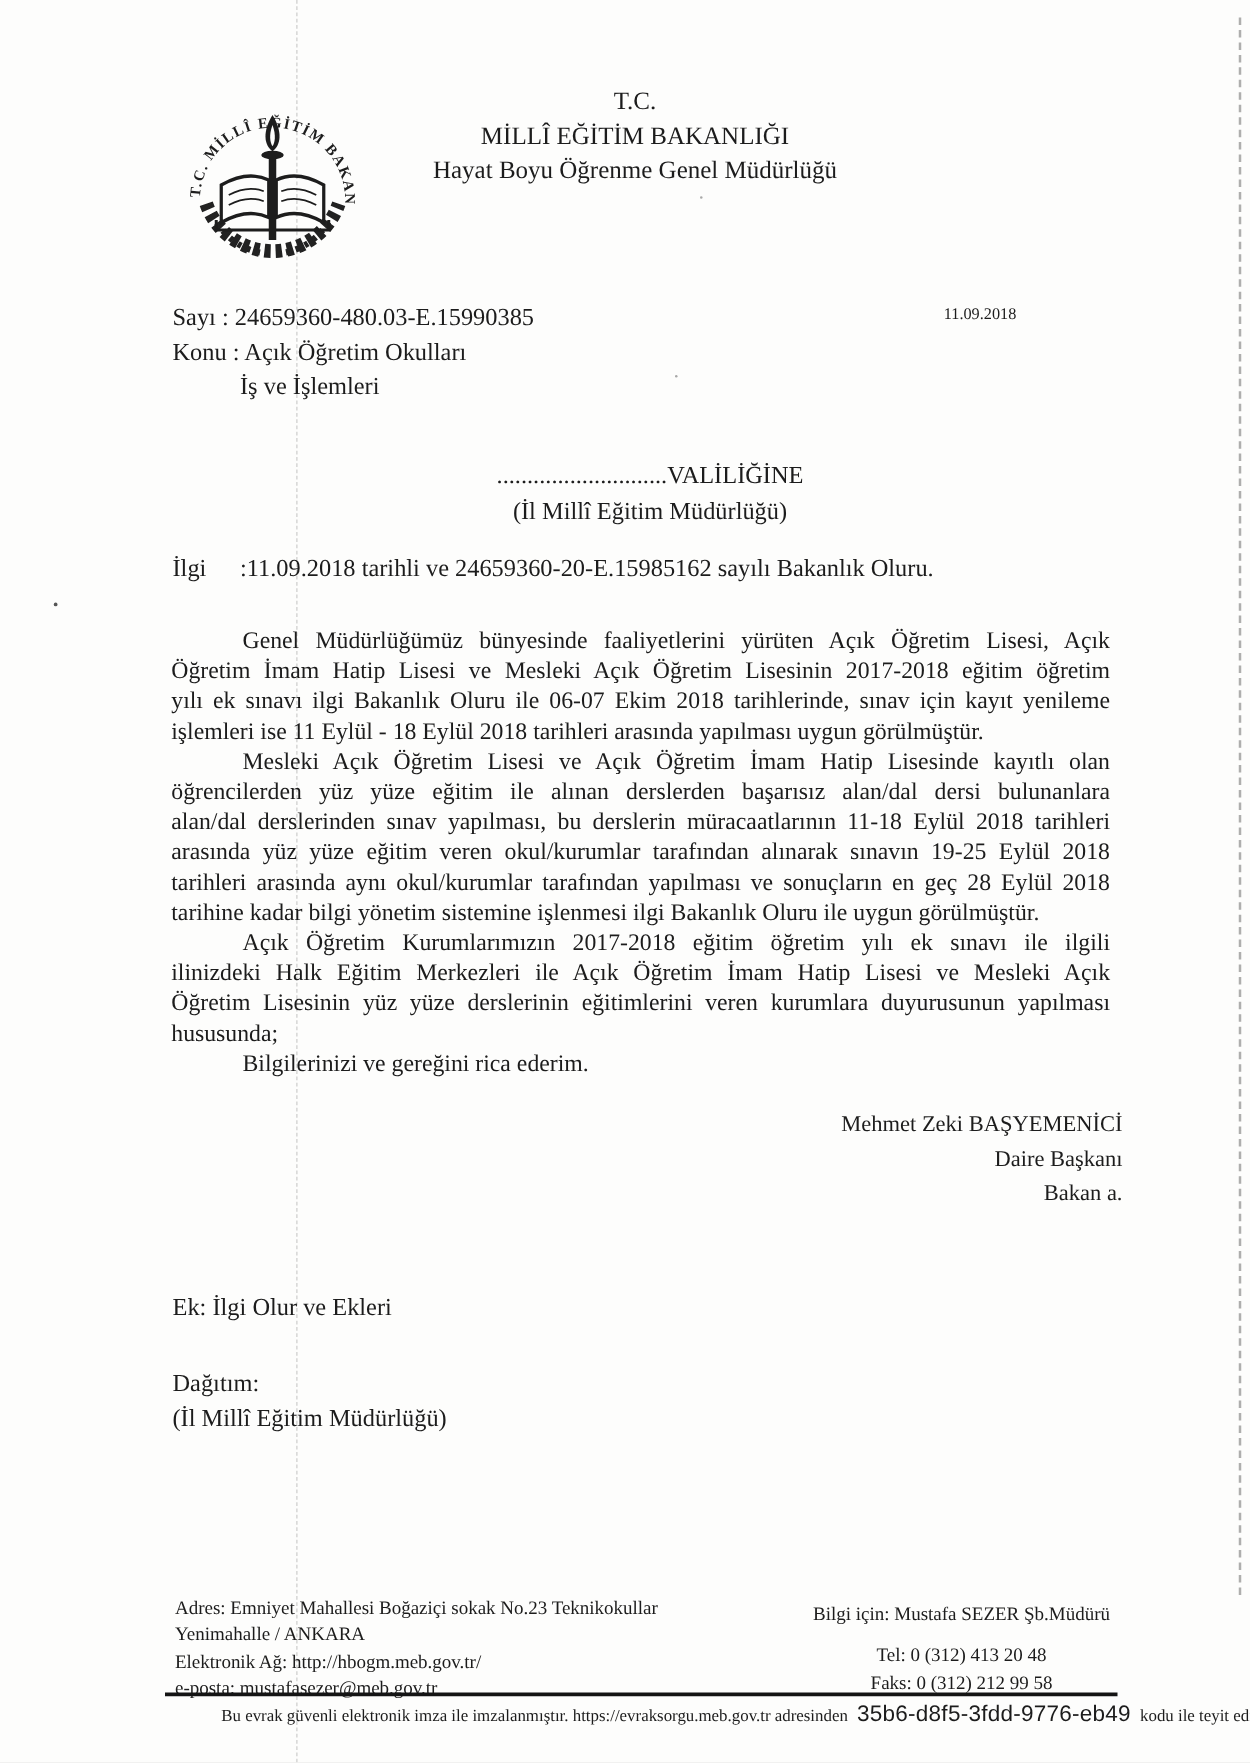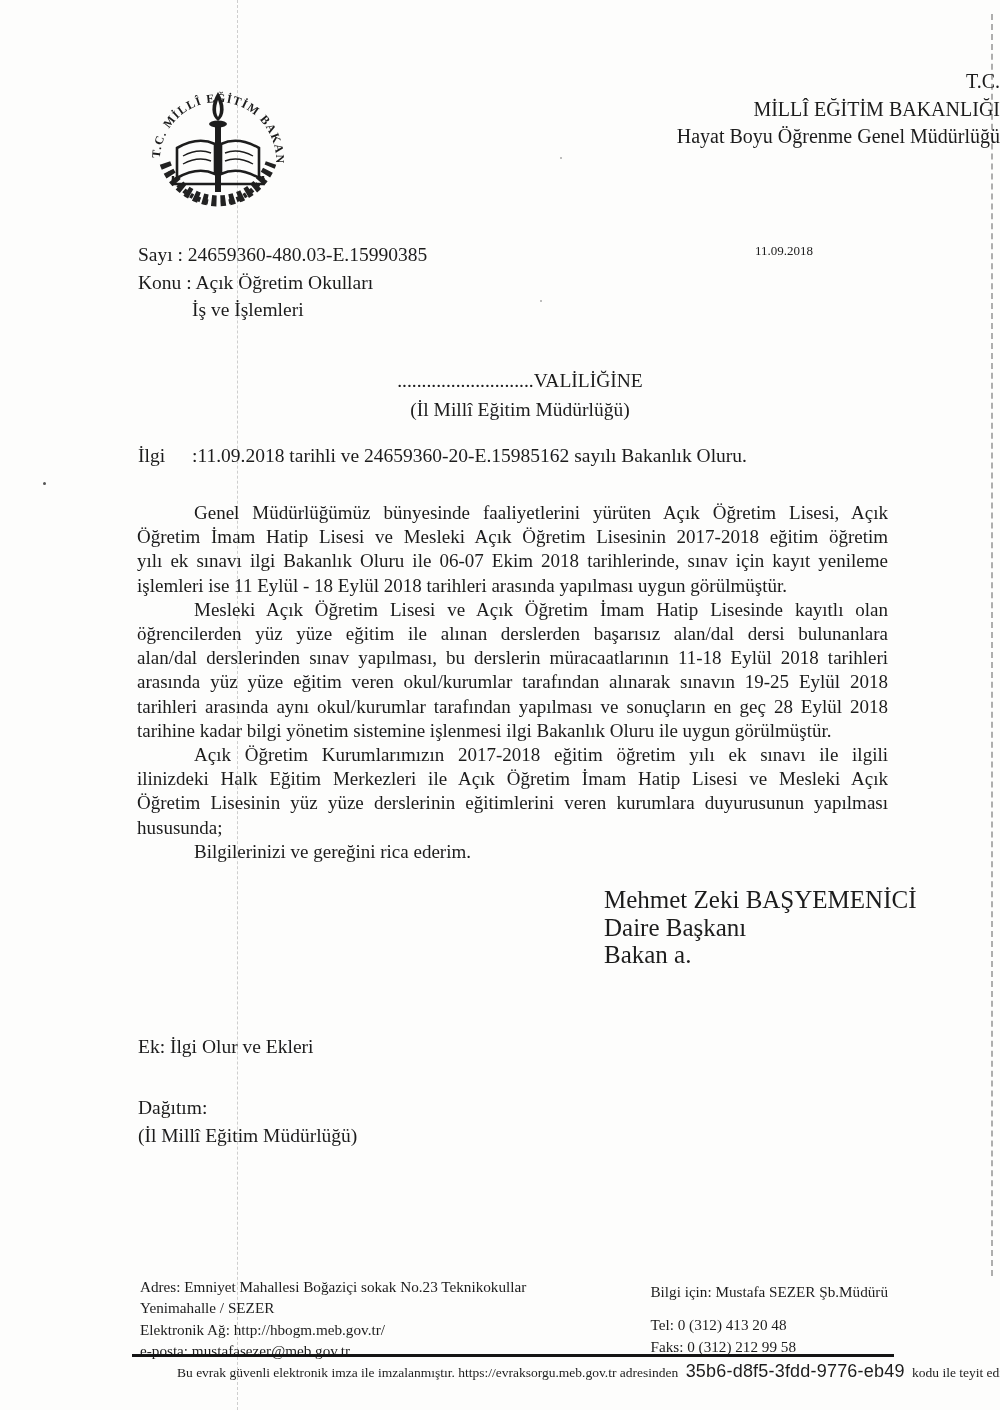--- a/index.html
+++ b/index.html
@@ -13,47 +13,47 @@
     overflow:hidden;
   }
   
   .fold-line{position:absolute;left:237px;top:0;height:1410px;width:0;
     border-left:1px dashed rgba(110,110,110,.32);}
   .edge-line{position:absolute;right:7px;top:14px;height:1262px;width:0;
     border-left:2px dashed rgba(45,45,45,.38);}
   .speck{position:absolute;background:#555;border-radius:50%;}
   
   .logo{position:absolute;left:143px;top:64px;width:150px;height:150px;}
-  .head-center{position:absolute;left:16px;right:0;top:68px;text-align:right;
+  .head-center{position:absolute;left:16px;right:0;top:68px;text-align:center;
     font-size:20px;line-height:27.5px;}
   
   .meta{position:absolute;left:138px;top:241px;font-size:19.5px;line-height:27.5px;}
   .meta .konu2{padding-left:54px;}
   .date{position:absolute;left:755px;top:243px;font-size:13px;}
   
   .recipient{position:absolute;left:0;right:0;top:366px;text-align:center;
     font-size:19.5px;line-height:29px;padding-left:40px;}
   
   .ilgi{position:absolute;left:138px;top:445px;font-size:19.5px;}
   .ilgi .lbl{display:inline-block;width:54px;}
   
   .body-text{position:absolute;left:137px;top:501px;width:751px;
     font-size:19px;line-height:24.2px;}
   .line{text-align:justify;text-align-last:justify;white-space:normal;}
   .line.last{text-align-last:left;}
   .line.indent{text-indent:57px;}
   
-  .signature{position:absolute;left:604px;top:886px;width:330px;text-align:left;
-    font-size:25px;line-height:27.5px;}
+  .signature{position:absolute;left:568px;top:886px;width:330px;text-align:right;
+    font-size:18px;line-height:27.5px;}
   
   .ek{position:absolute;left:138px;top:1036px;font-size:19.5px;}
   .dagitim{position:absolute;left:138px;top:1094px;font-size:19.5px;line-height:27.5px;}
   
   .footer-left{position:absolute;left:140px;top:1276px;font-size:15.2px;line-height:21.3px;}
-  .footer-right{position:absolute;right:112px;top:1281px;text-align:left;
+  .footer-right{position:absolute;right:112px;top:1281px;text-align:center;
     font-size:15.2px;line-height:22px;}
   .footer-right .tel{margin-top:11px;}
   .rule{position:absolute;left:132px;top:1354px;width:762px;height:3px;background:#141414;}
   .verification{position:absolute;left:133px;top:1361px;width:770px;font-size:13.5px;
     white-space:nowrap;margin-left:44px;}
   .v-code{font-family:"Liberation Sans","DejaVu Sans",sans-serif;font-size:18px;
     letter-spacing:.2px;padding:0 4px;}
 </style>
 </head>
 <body>
@@ -139,21 +139,21 @@
 
   <div class="ek">Ek: İlgi Olur ve Ekleri</div>
 
   <div class="dagitim">
     <div>Dağıtım:</div>
     <div>(İl Millî Eğitim Müdürlüğü)</div>
   </div>
 
   <div class="footer-left">
     <div>Adres: Emniyet Mahallesi Boğaziçi sokak No.23 Teknikokullar</div>
-    <div>Yenimahalle / SEZER</div>
+    <div>Yenimahalle / ANKARA</div>
     <div>Elektronik Ağ: http://hbogm.meb.gov.tr/</div>
     <div>e-posta: mustafasezer@meb.gov.tr</div>
   </div>
   <div class="footer-right">
     <div>Bilgi için:  Mustafa SEZER Şb.Müdürü</div>
     <div class="tel">Tel:  0 (312) 413 20 48</div>
     <div>Faks:  0 (312) 212 99 58</div>
   </div>
 
   <div class="rule"></div>

